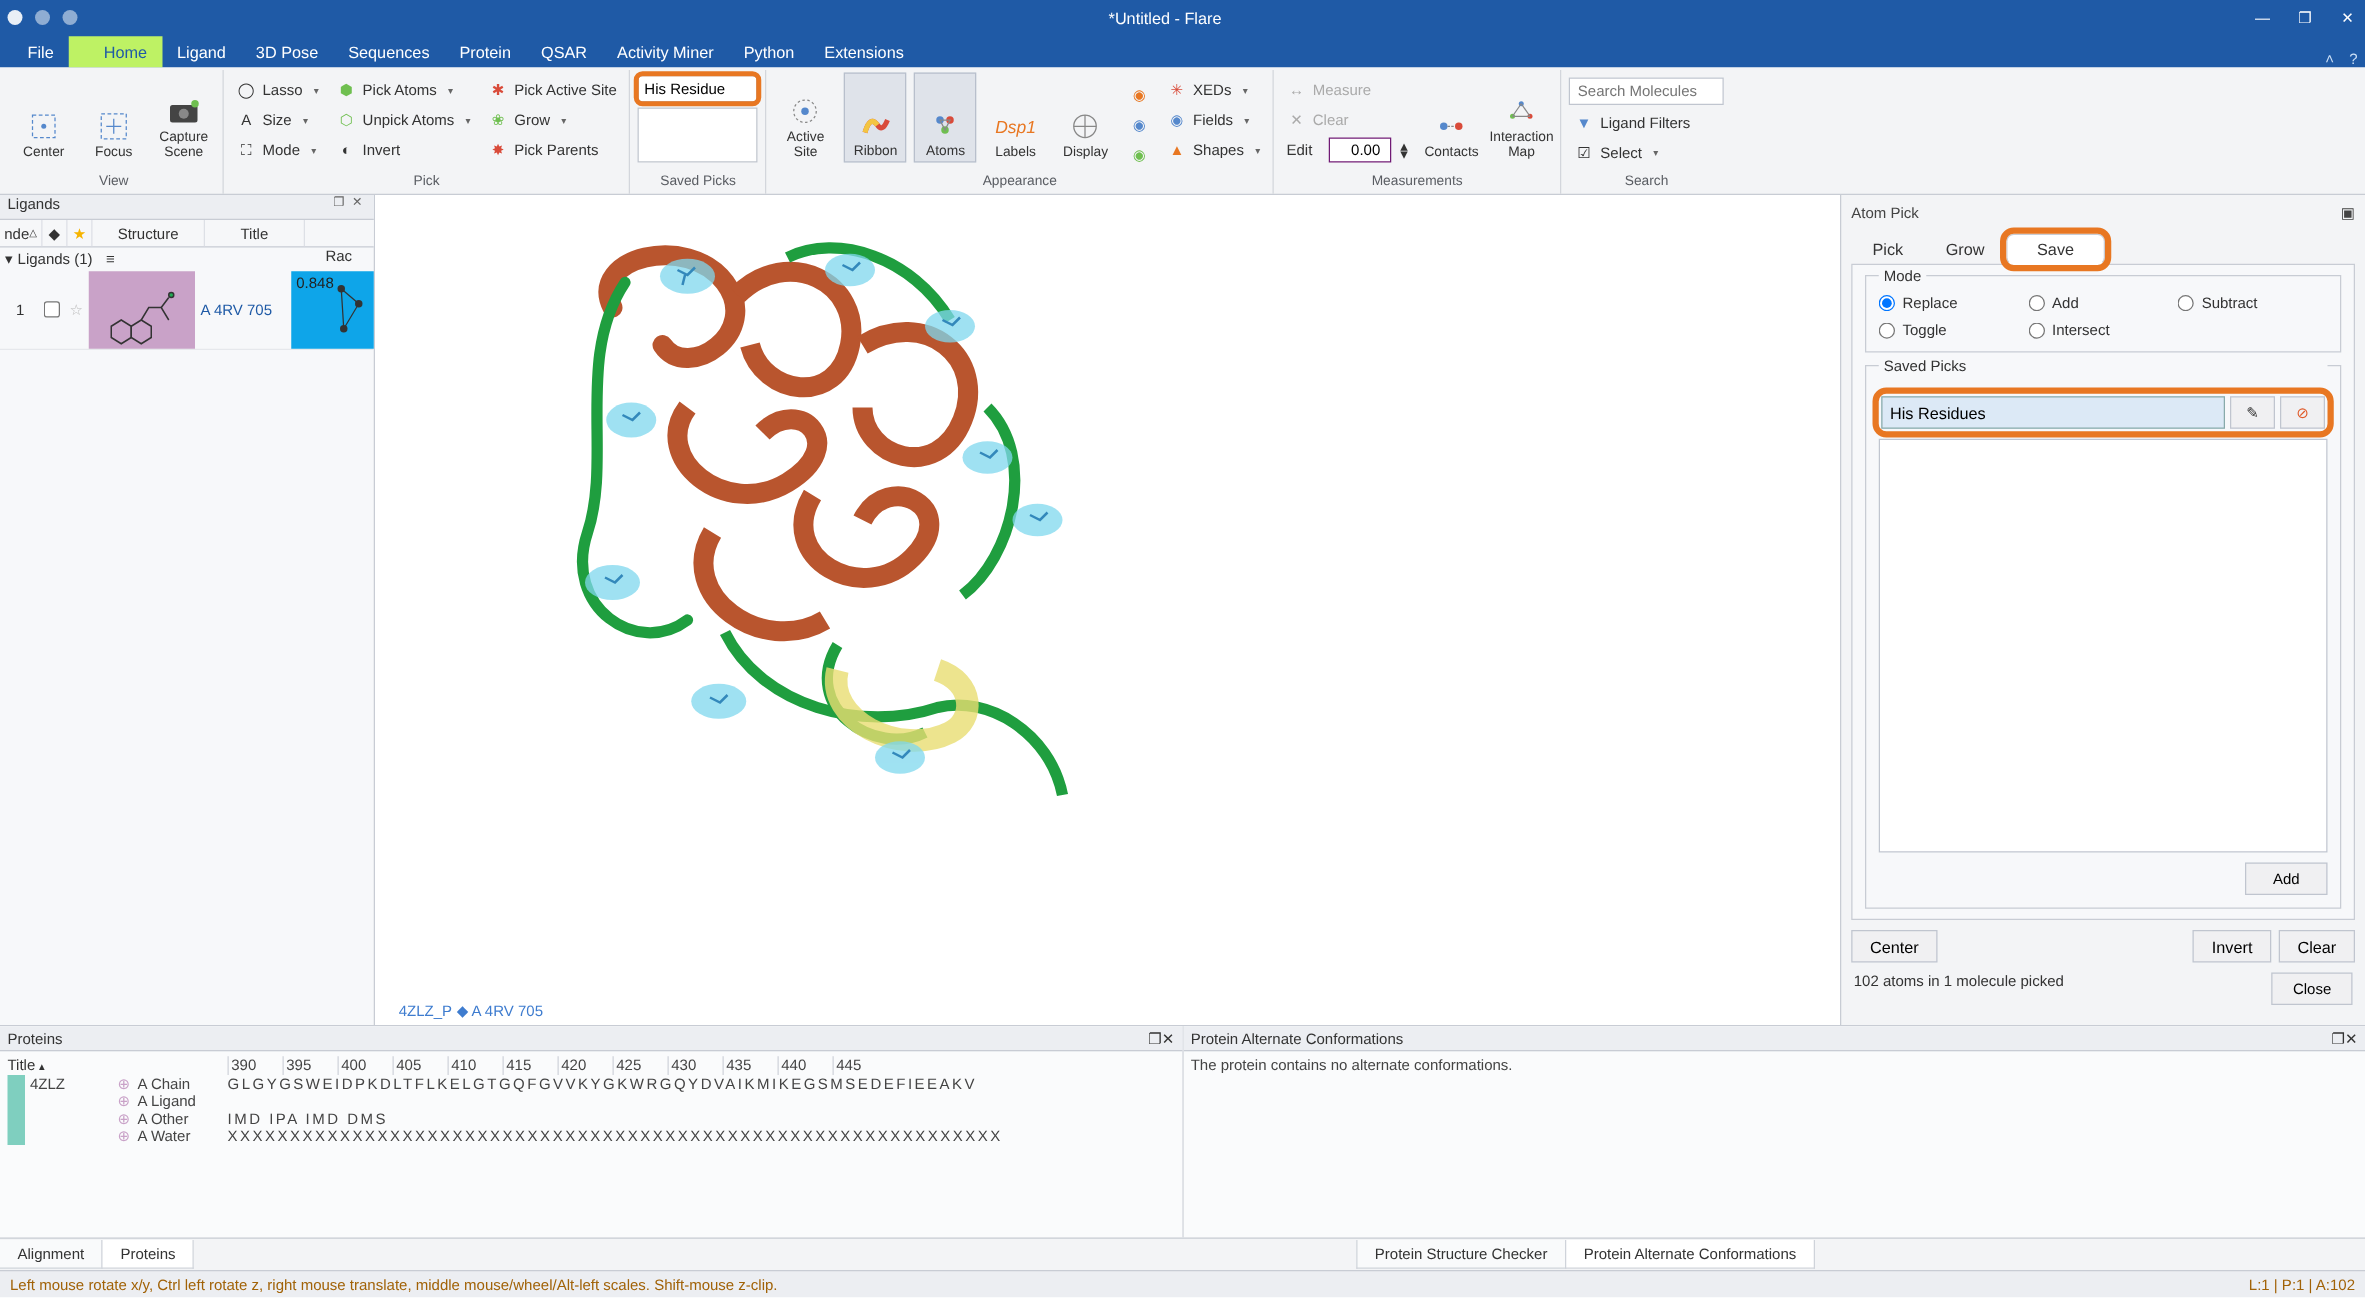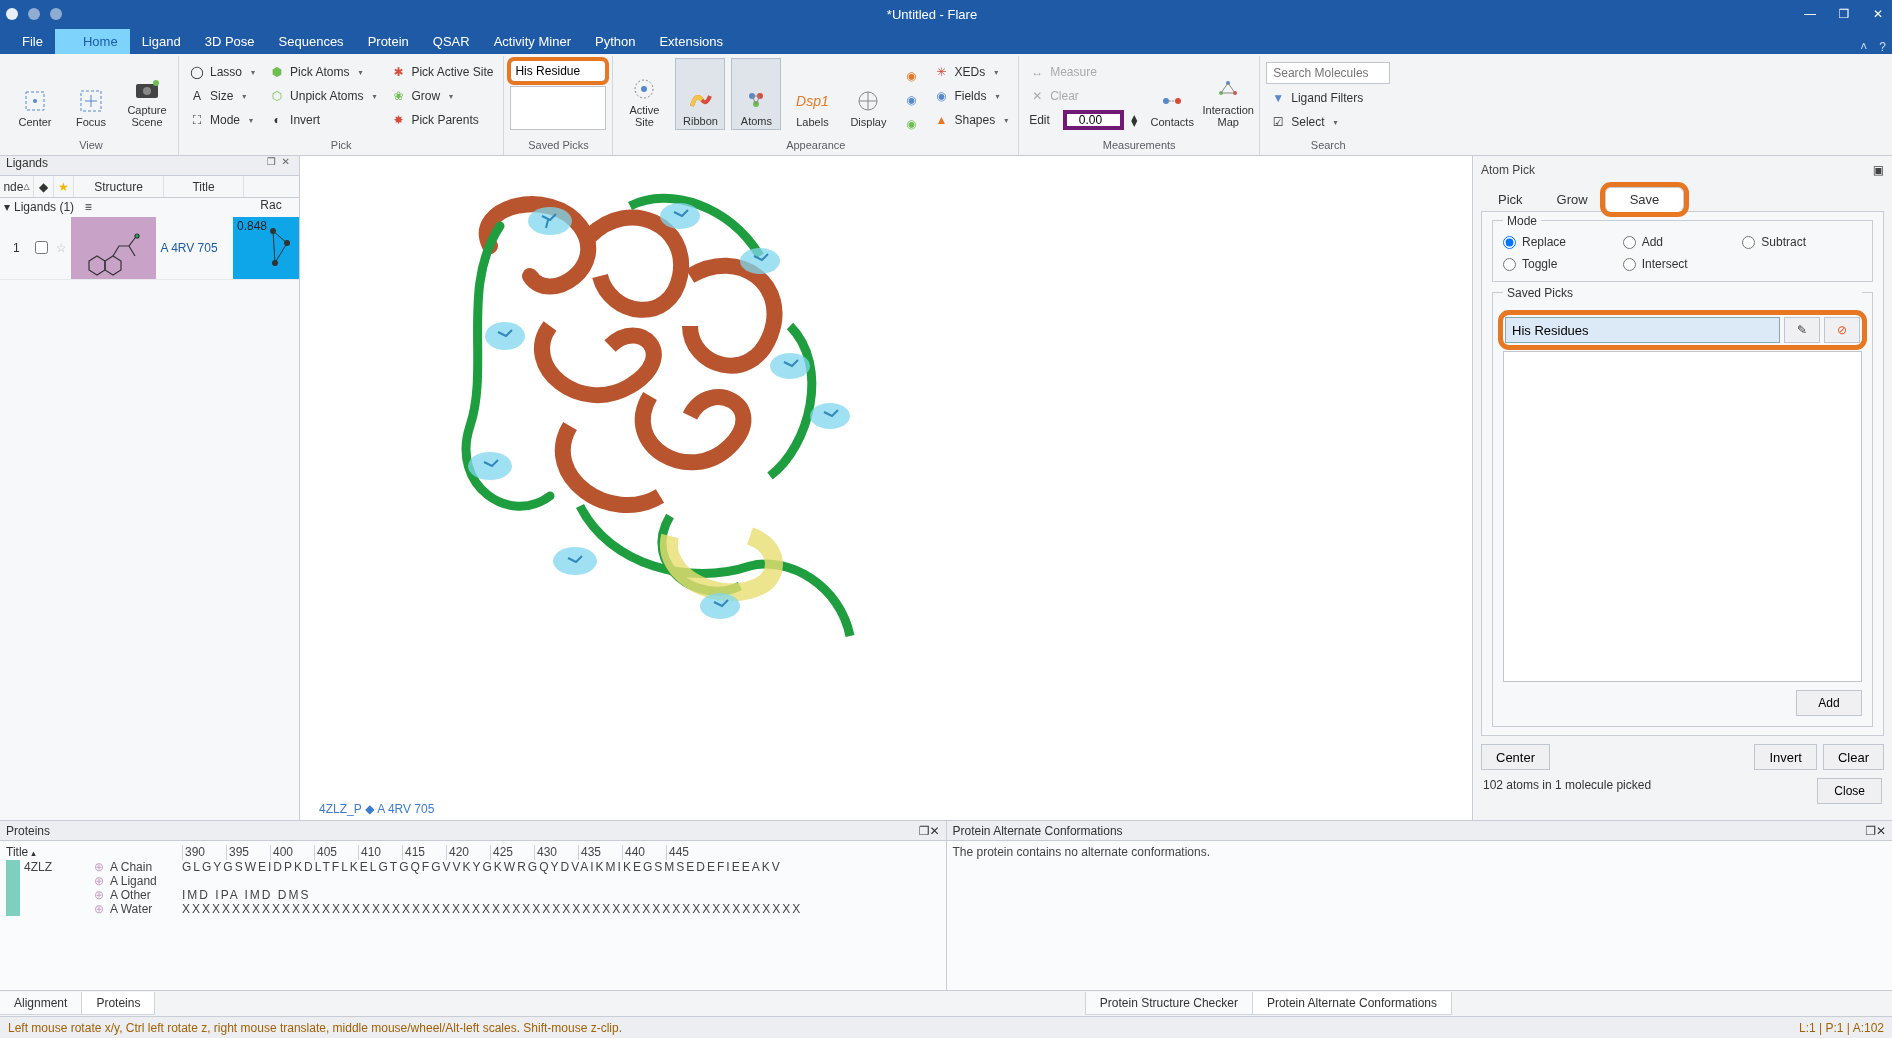--- a/index.html
+++ b/index.html
@@ -8,39 +8,39 @@
 
 .titlebar{height:28px;background:#1f5aa6;color:#fff;display:flex;align-items:center;padding:0 6px;}
 .titlebar .title{flex:1;text-align:center;font-size:13px;}
 .titlebar .wincontrols{display:flex;gap:18px;font-size:14px;align-items:center;}
 .titlebar .ic{width:16px;height:16px;display:inline-flex;align-items:center;justify-content:center;}
 .titlebar .left-ic{display:flex;gap:10px;}
 .titlebar .ball{width:12px;height:12px;border-radius:50%;background:#fff;opacity:.9;}
 
 .ribbon-tabs{background:#1f5aa6;display:flex;align-items:flex-end;height:26px;padding-left:10px;color:#fff;}
 .ribbon-tabs .tab{padding:5px 12px;cursor:pointer;font-size:13px;}
-.ribbon-tabs .tab.active{background:#7dd3fc;color:#1f5aa6;padding-left:28px;}
+.ribbon-tabs .tab.active{background:#bef264;color:#1f5aa6;padding-left:28px;}
 .ribbon-tabs .spacer{flex:1;}
 .ribbon-tabs .caret{padding:0 6px;color:#c9def6;}
 
 .ribbon{background:#f3f4f6;border-bottom:1px solid #c8ccd4;display:flex;height:102px;padding:2px 4px 0 4px;}
 .group{display:flex;flex-direction:column;align-items:center;border-right:1px solid #d3d6dc;padding:2px 6px 0 6px;}
 .group-body{display:flex;align-items:flex-start;gap:6px;flex:1;}
 .group-label{font-size:11px;color:#5a5d63;height:16px;text-align:center;}
 .bigbtn{display:flex;flex-direction:column;align-items:center;justify-content:flex-end;width:50px;height:72px;cursor:pointer;gap:2px;padding-bottom:2px;}
 .bigbtn .ic{width:26px;height:26px;display:flex;align-items:center;justify-content:center;}
 .bigbtn span{font-size:11px;text-align:center;line-height:12px;}
 .smbtn-col{display:flex;flex-direction:column;gap:4px;padding-top:4px;}
 .smbtn{display:flex;align-items:center;gap:5px;height:20px;padding:0 4px;cursor:pointer;font-size:12px;white-space:nowrap;}
 .smbtn .ic{width:16px;height:16px;display:inline-flex;align-items:center;justify-content:center;}
 .dd::after{content:"▾";font-size:8px;color:#666;margin-left:4px;}
 .input-saved{width:96px;height:22px;border:1px solid #aab;background:#fff;font-size:12px;padding:0 4px;}
 .saved-wrap{display:flex;flex-direction:column;align-items:center;gap:4px;padding-top:2px;}
 .saved-box{width:96px;height:44px;border:1px solid #bfc4cd;background:#fff;}
-.num-input{width:61px;height:20px;border:4px solid #701a75;text-align:right;padding-right:18px;background:#fff;}
+.num-input{width:50px;height:20px;border:1px solid #701a75;text-align:right;padding-right:8px;background:#fff;}
 .search-mol{width:124px;height:22px;border:1px solid #c0c5cf;background:#fff;color:#888;padding:0 6px;font-size:12px;}
 .highlight-or{outline:4px solid #e87722;outline-offset:-1px;border-radius:4px;}
 .toggle-on{background:#dfe3ea;border:1px solid #b8bfcc;}
 
 .workspace{display:flex;flex:1;min-height:0;}
 .left-panel{width:300px;border-right:1px solid #c8ccd4;display:flex;flex-direction:column;background:#f7f8fa;}
 .panel-hd{height:20px;background:#eceef2;border-bottom:1px solid #c8ccd4;display:flex;align-items:flex-start;padding:0 6px;font-size:12px;color:#333;}
 .panel-hd .sp{flex:1;}
 .panel-hd .pin{font-size:10px;color:#666;margin:0 3px;cursor:pointer;}
 .lig-table{display:flex;flex-direction:column;}

